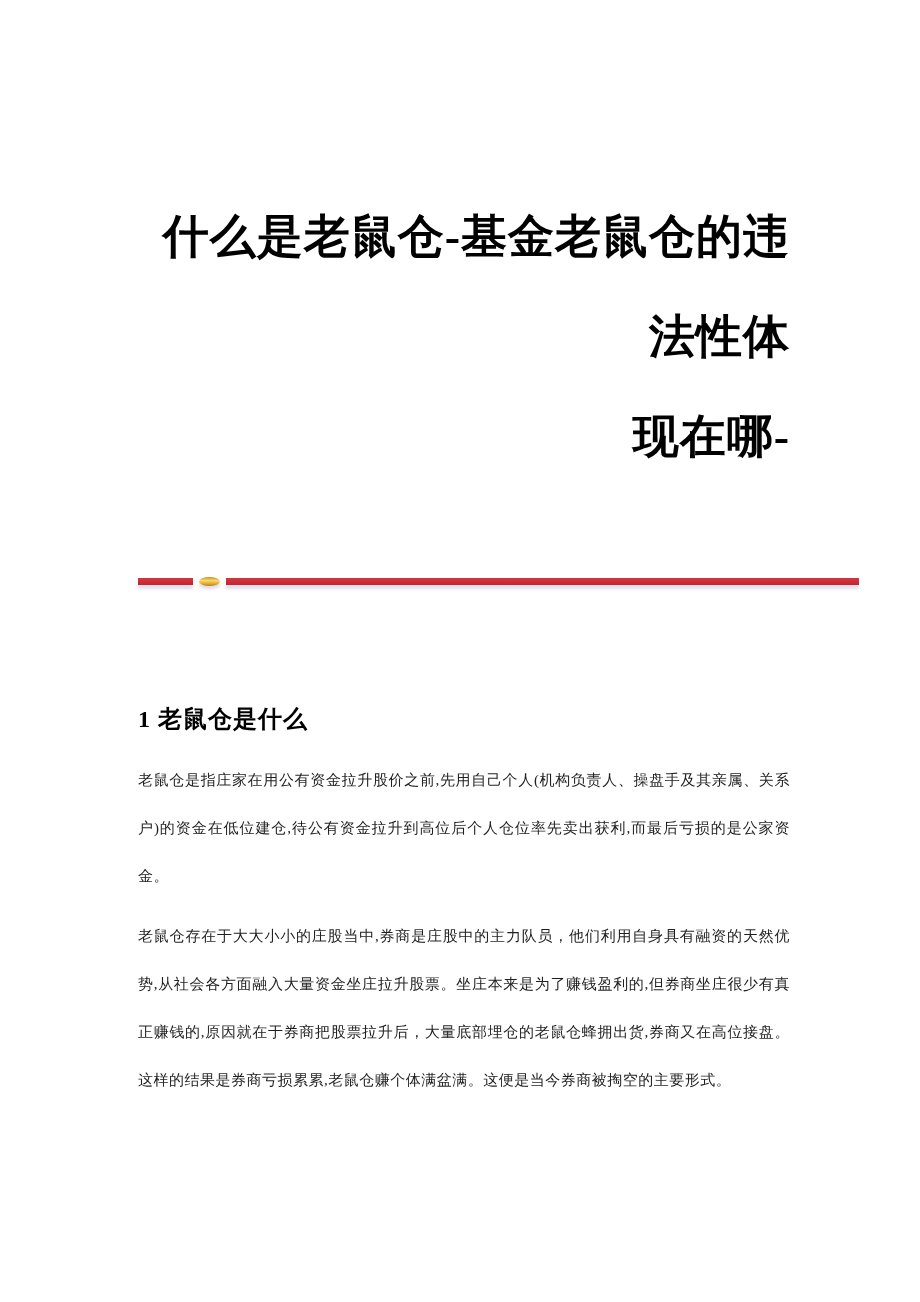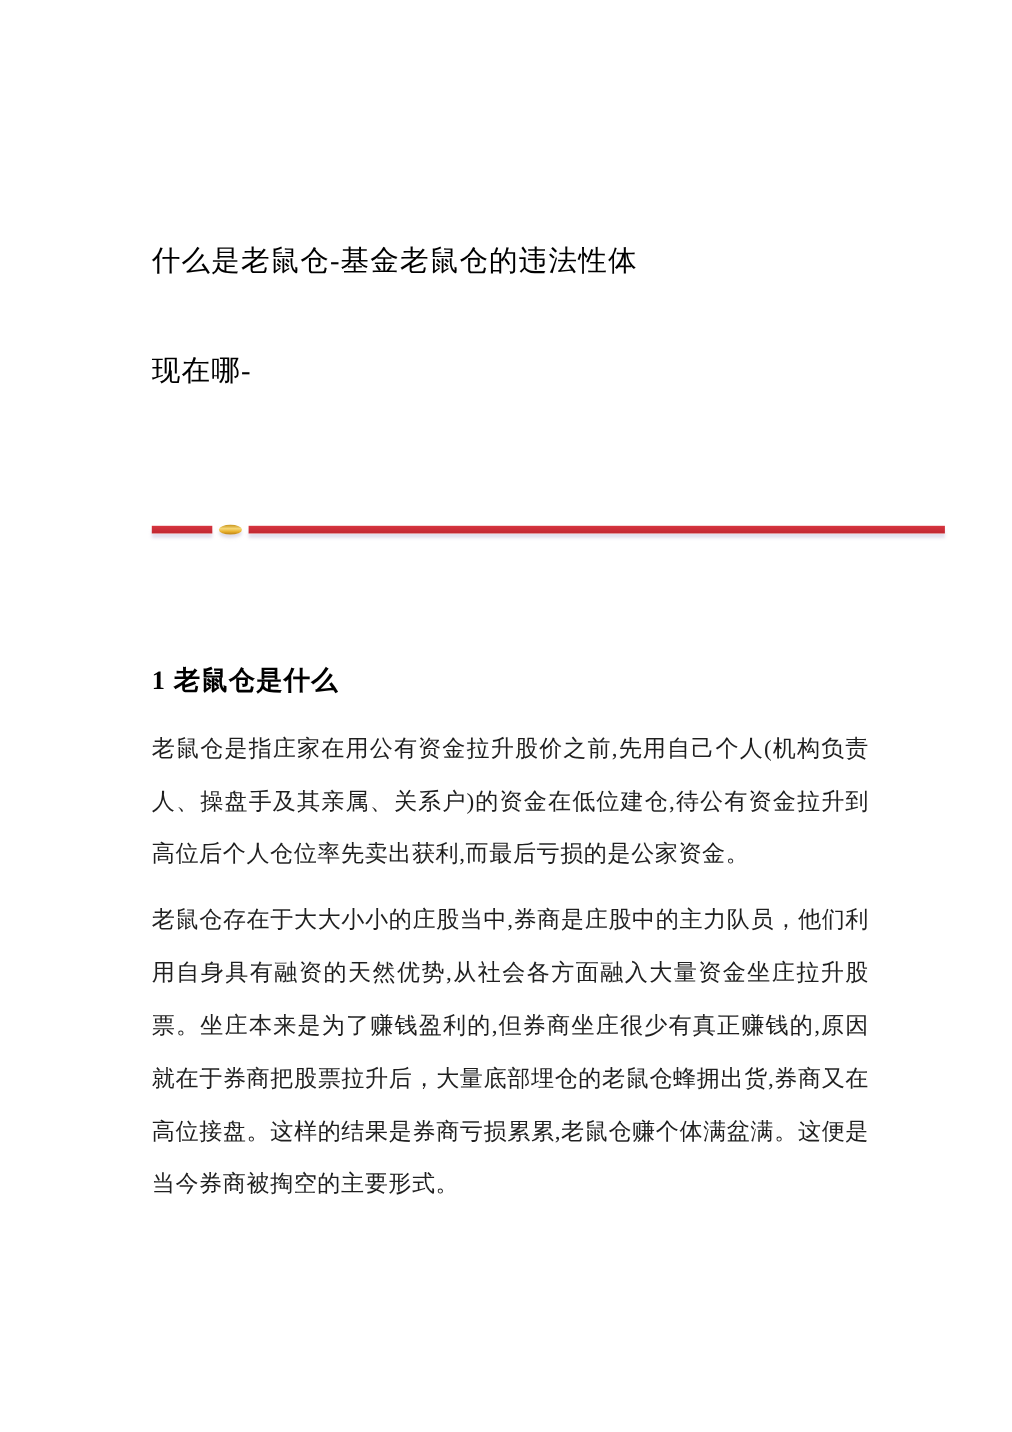--- a/index.html
+++ b/index.html
@@ -19,25 +19,25 @@
     font-family: "Liberation Serif", "DejaVu Serif", serif;
     color: var(--text-color);
   }
   .page {
     position: relative;
     width: 920px;
     height: 1302px;
     padding: 187px 130px 0 138px;
   }
   .doc-title {
-    font-size: 26px;
+    font-size: 46px;
     line-height: 100px;
-    font-weight: normal;
+    font-weight: bold;
     color: var(--title-color);
-    text-align: left;
+    text-align: right;
     letter-spacing: 1px;
   }
   .divider {
     margin-top: 90px;
     display: flex;
     align-items: center;
     width: 721px;
     height: 9px;
   }
   .divider .seg {
@@ -57,21 +57,21 @@
   }
   .section-heading {
     margin-top: 118px;
     font-size: 24px;
     line-height: 30px;
     font-weight: bold;
     color: var(--title-color);
     letter-spacing: 1px;
   }
   .body-copy p {
-    font-size: 21px;
+    font-size: 15px;
     line-height: 48px;
     text-align: justify;
     letter-spacing: 0.5px;
     color: var(--text-color);
   }
   .body-copy p.p1 { margin-top: 22px; }
   .body-copy p.p2 { margin-top: 12px; }
   .body-copy p.p3 { margin-top: 10px; }
 </style>
 </head>

